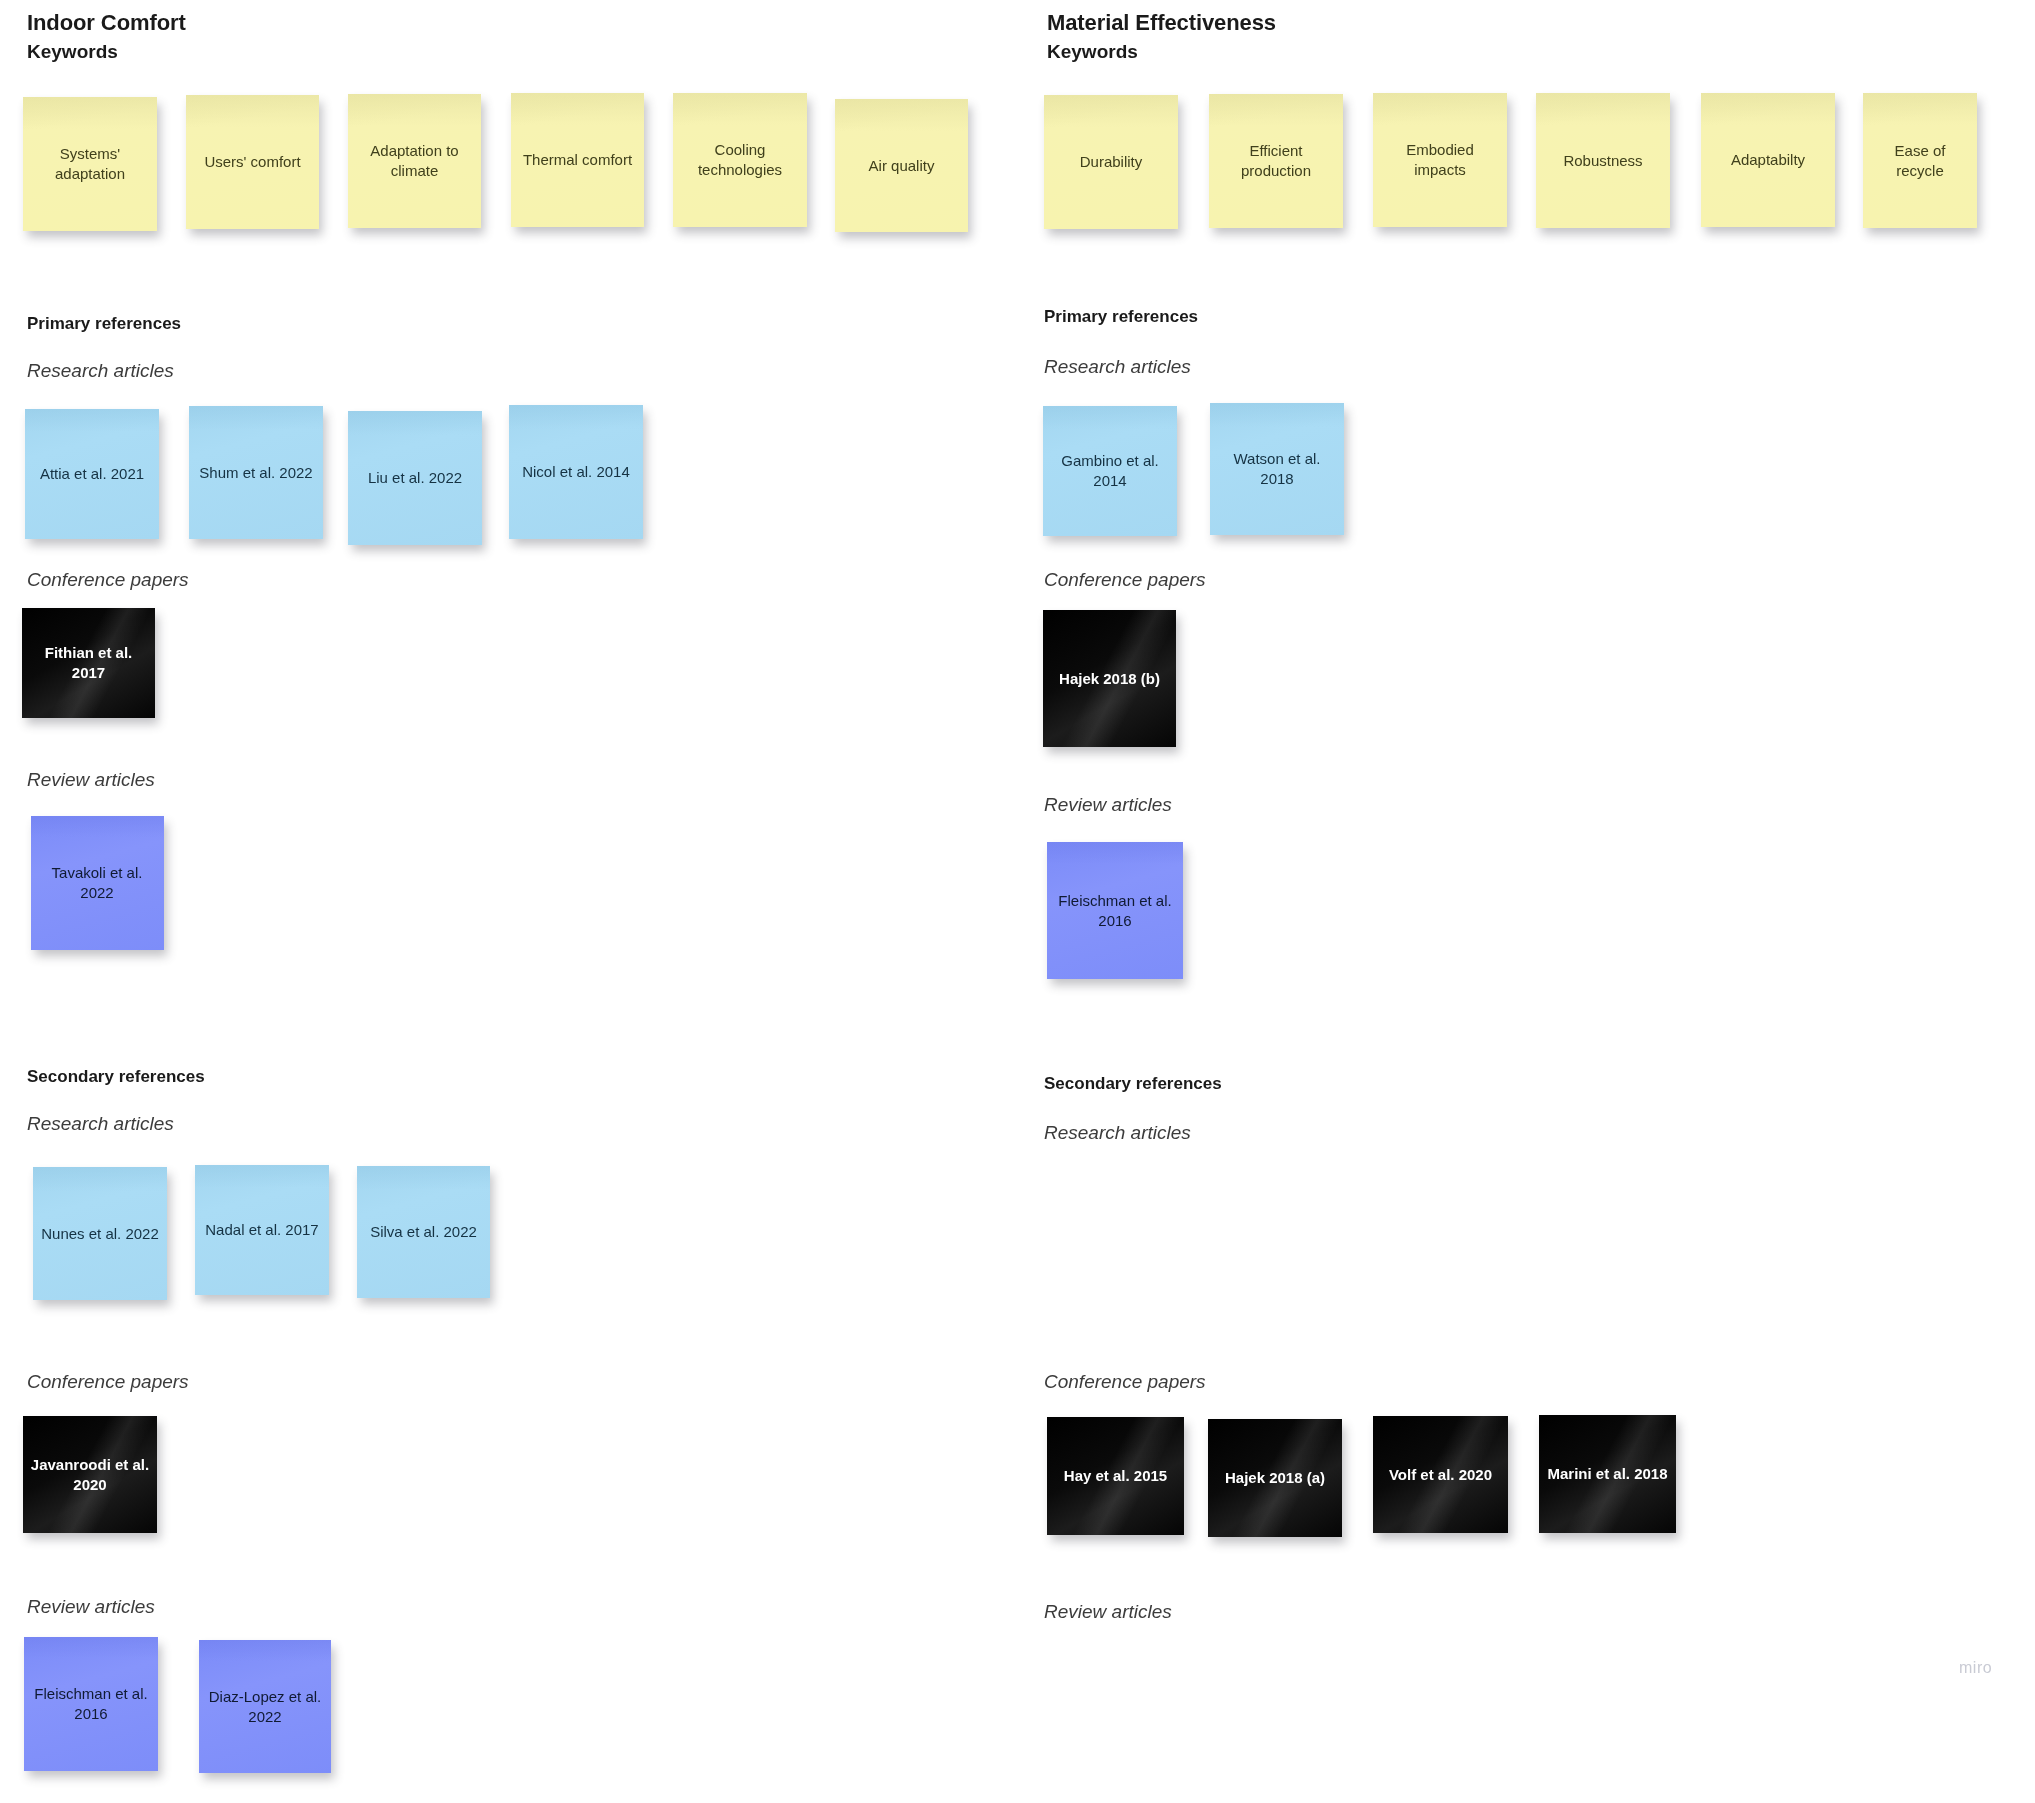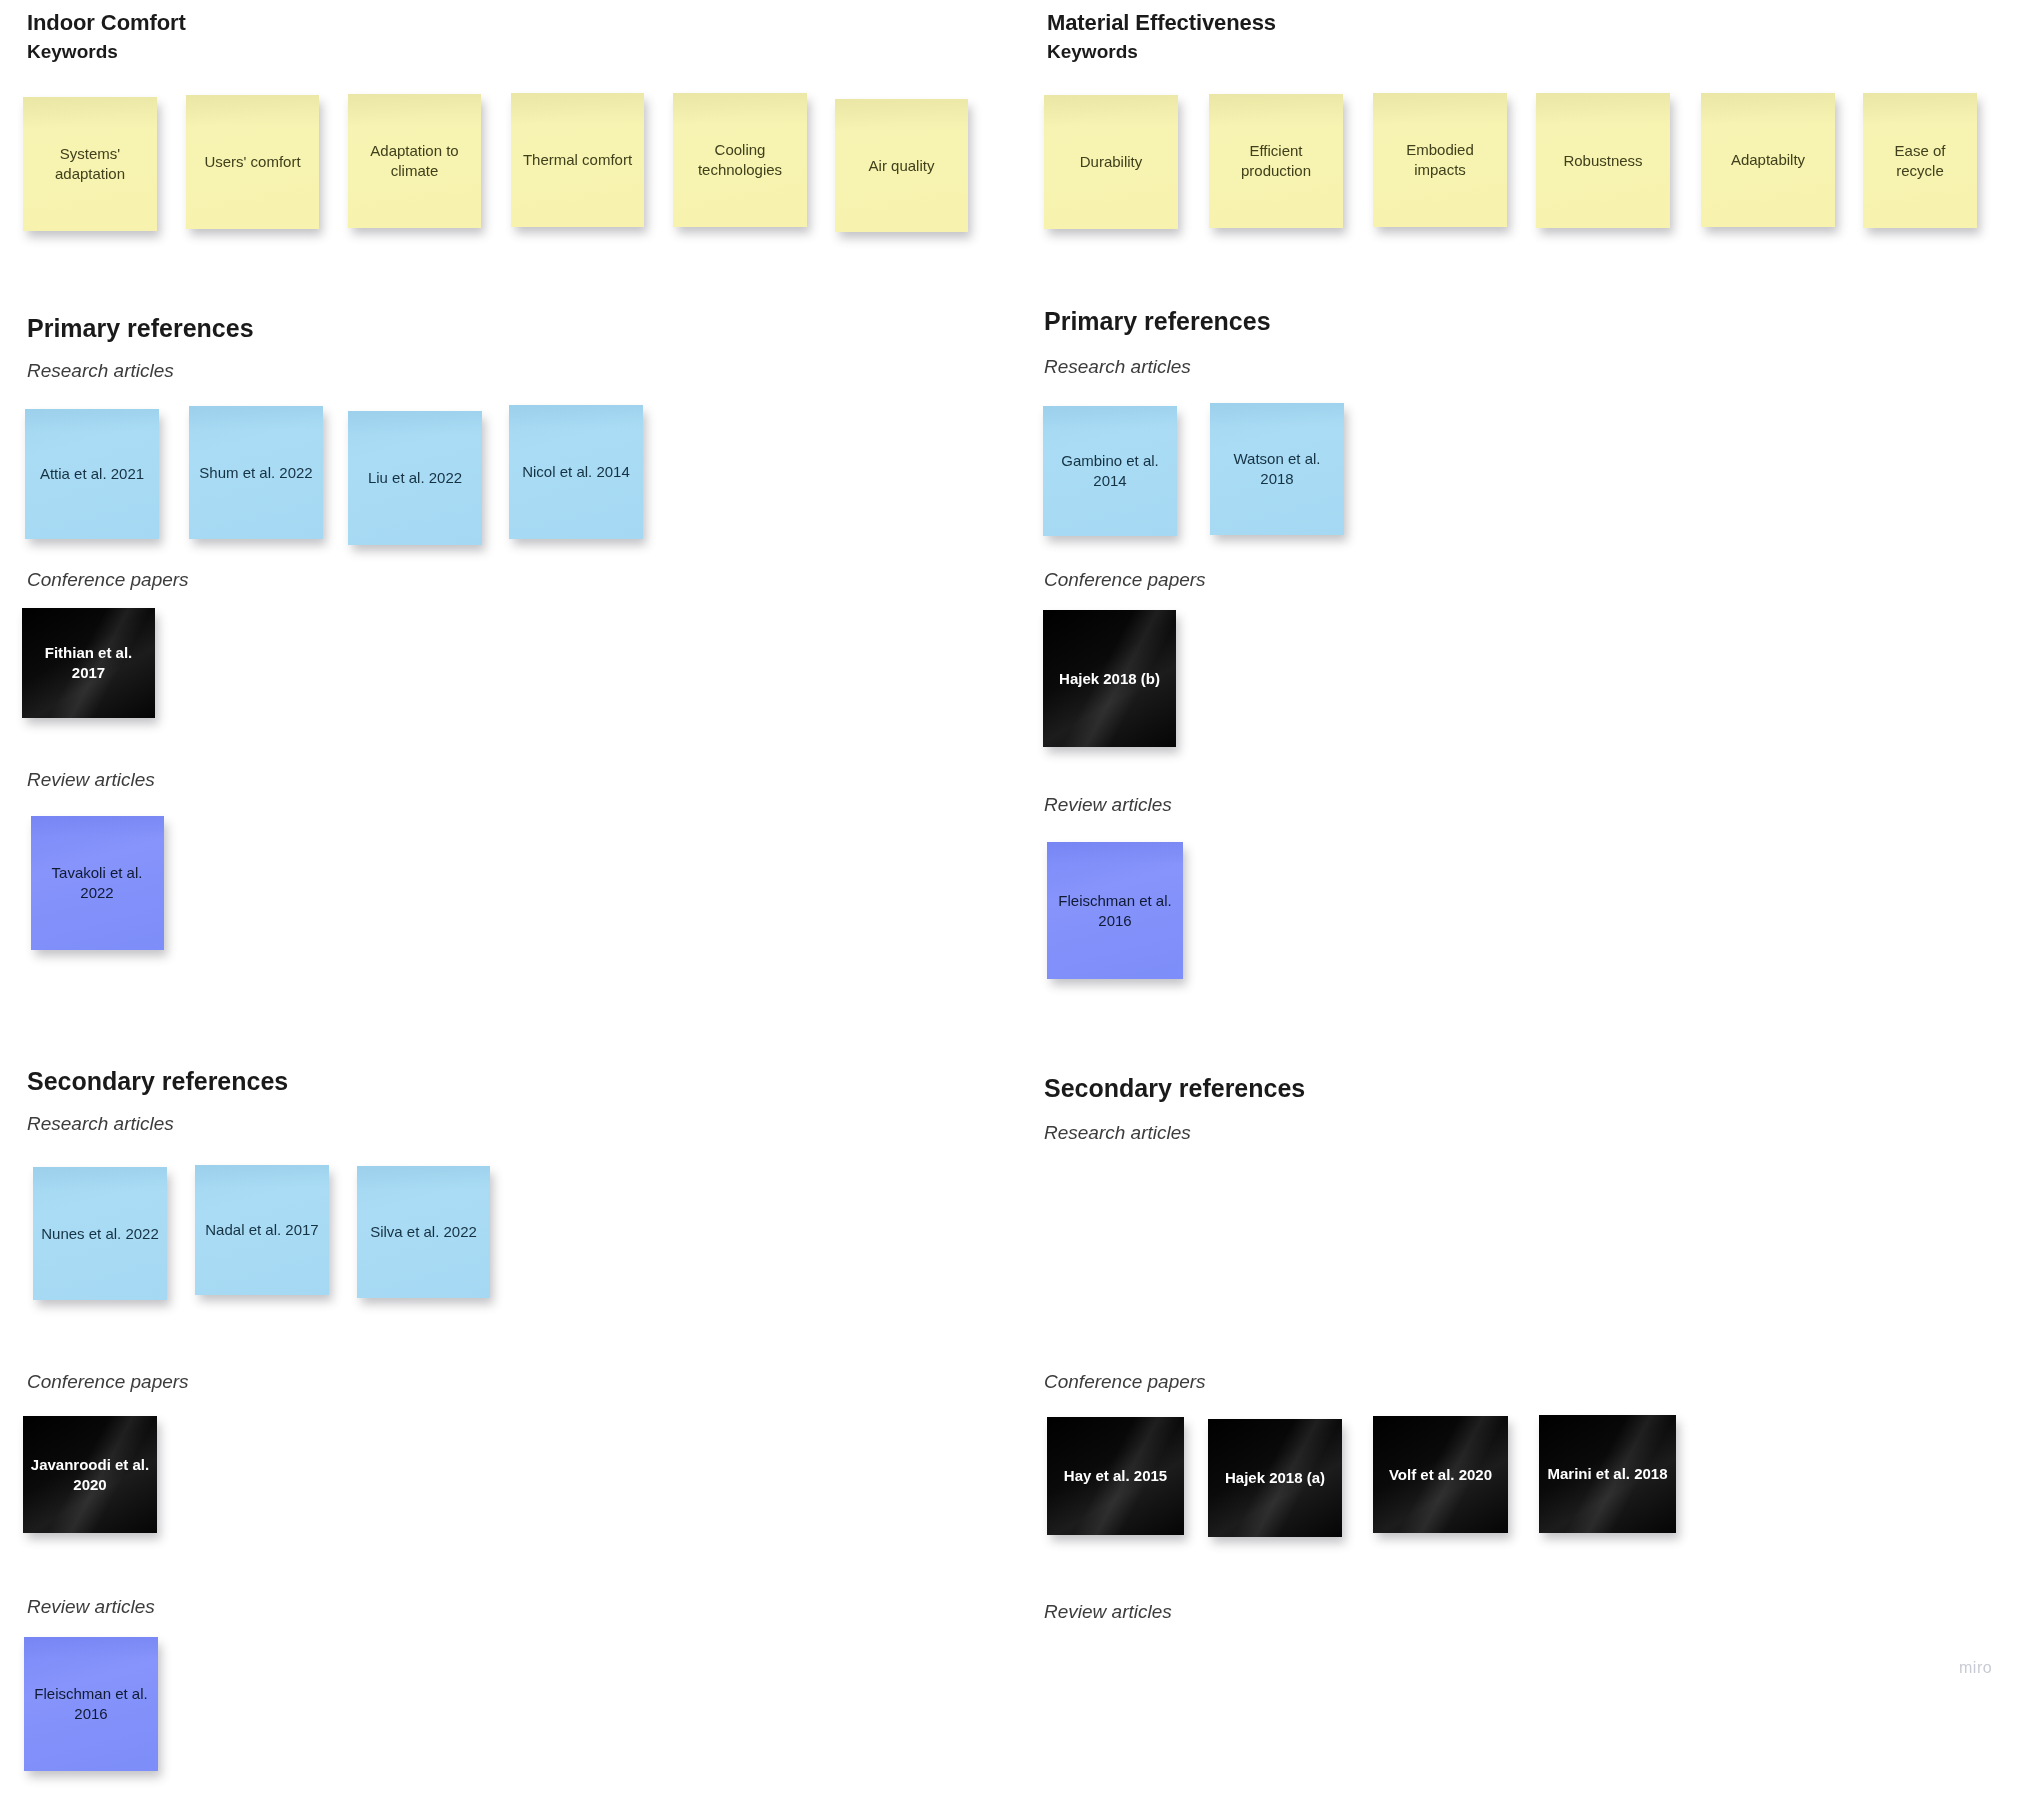--- a/index.html
+++ b/index.html
@@ -34,21 +34,21 @@
     position: absolute;
     font-weight: bold;
     font-size: 19px;
     line-height: 1.1;
     color: #1a1a1a;
     white-space: nowrap;
   }
   .section-head {
     position: absolute;
     font-weight: bold;
-    font-size: 25px;
+    font-size: 17px;
     line-height: 1.1;
     color: #1a1a1a;
     white-space: nowrap;
   }
   .subsection-head {
     position: absolute;
     font-style: italic;
     font-weight: normal;
     font-size: 19px;
     line-height: 1.1;
@@ -180,20 +180,23 @@
       <span>Silva et al. 2022</span>
     </div>
     <div class="subsection-head" style="left: 27px; top: 1372px;">Conference papers</div>
     <div class="note black" style="left: 23px; top: 1416px; width: 134px; height: 117px;">
       <span>Javanroodi et al. 2020</span>
     </div>
     <div class="subsection-head" style="left: 27px; top: 1597px;">Review articles</div>
     <div class="note periwinkle" style="left: 24px; top: 1637px; width: 134px; height: 134px;">
       <span>Fleischman et al. 2016</span>
     </div>
+    <div class="note periwinkle" style="left: 199px; top: 1640px; width: 132px; height: 133px;">
+      <span>Diaz-Lopez et al. 2022</span>
+    </div>
     <div class="col-title" style="left: 1047px; top: 11.4px;">Material Effectiveness</div>
     <div class="col-subtitle" style="left: 1047px; top: 42px;">Keywords</div>
     <div class="note yellow" style="left: 1044px; top: 95px; width: 134px; height: 134px;">
       <span>Durability</span>
     </div>
     <div class="note yellow" style="left: 1209px; top: 94px; width: 134px; height: 134px;">
       <span>Efficient production</span>
     </div>
     <div class="note yellow" style="left: 1373px; top: 93px; width: 134px; height: 134px;">
       <span>Embodied impacts</span>

